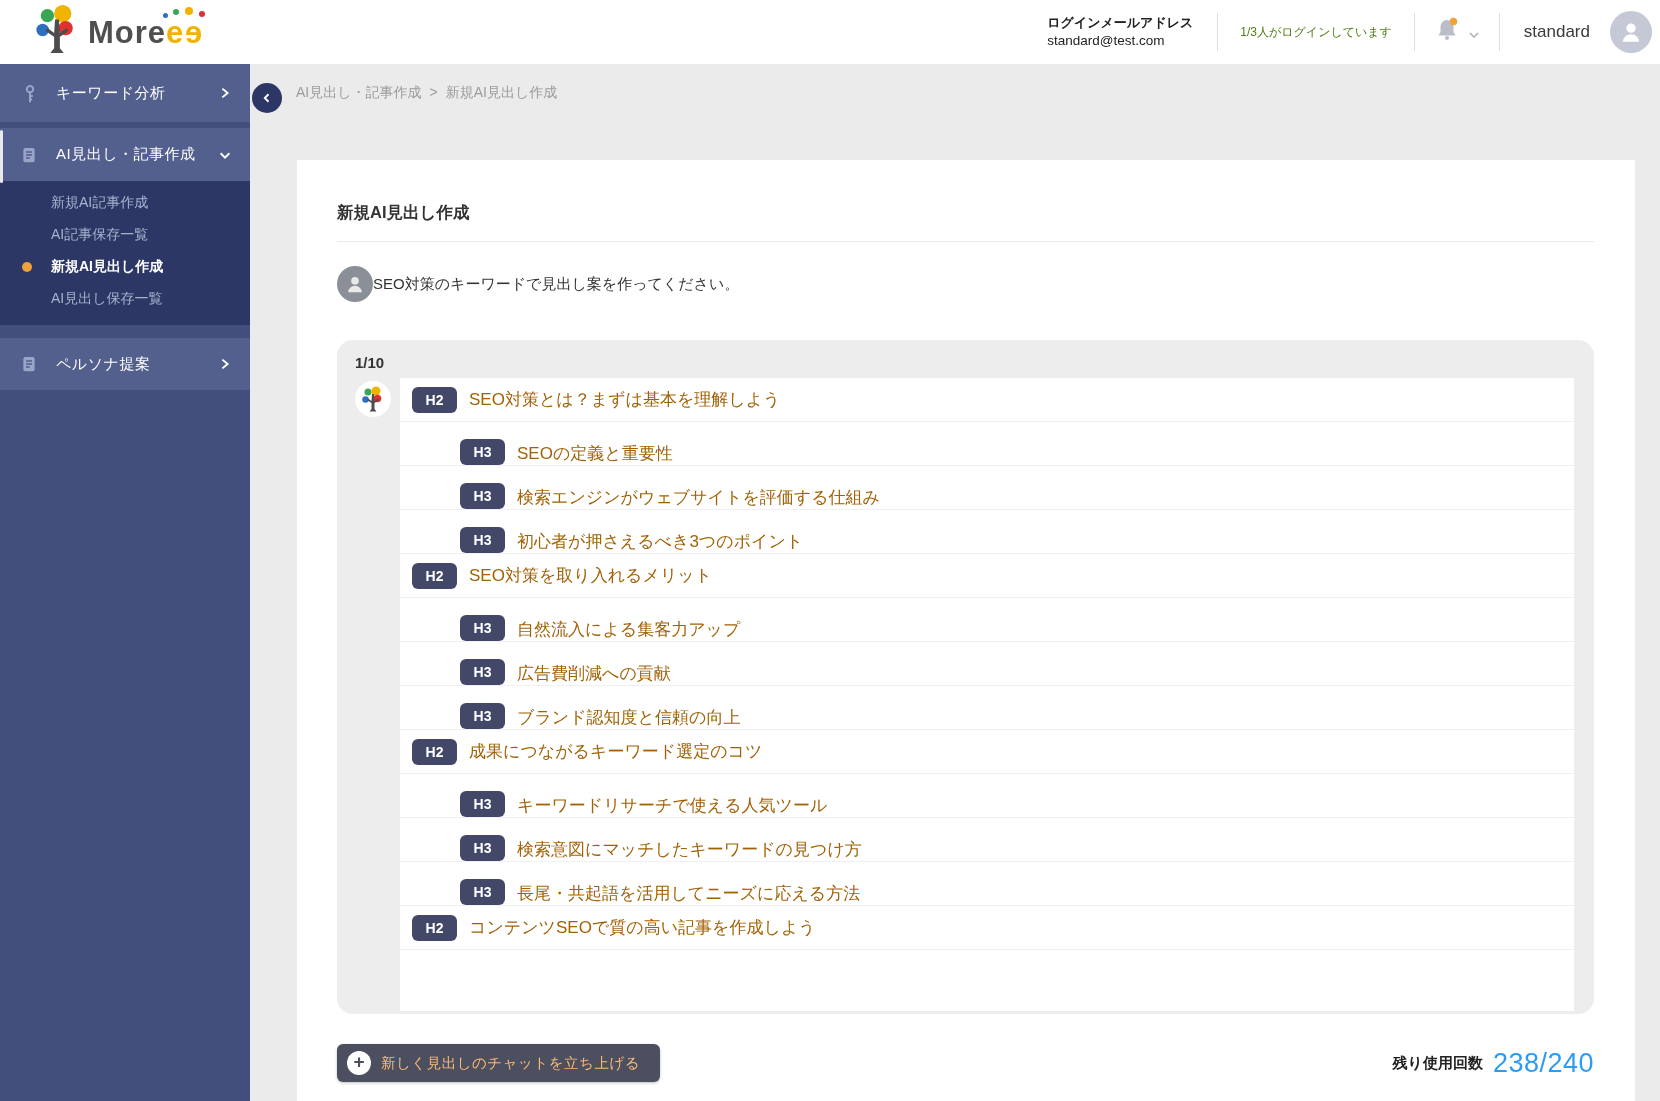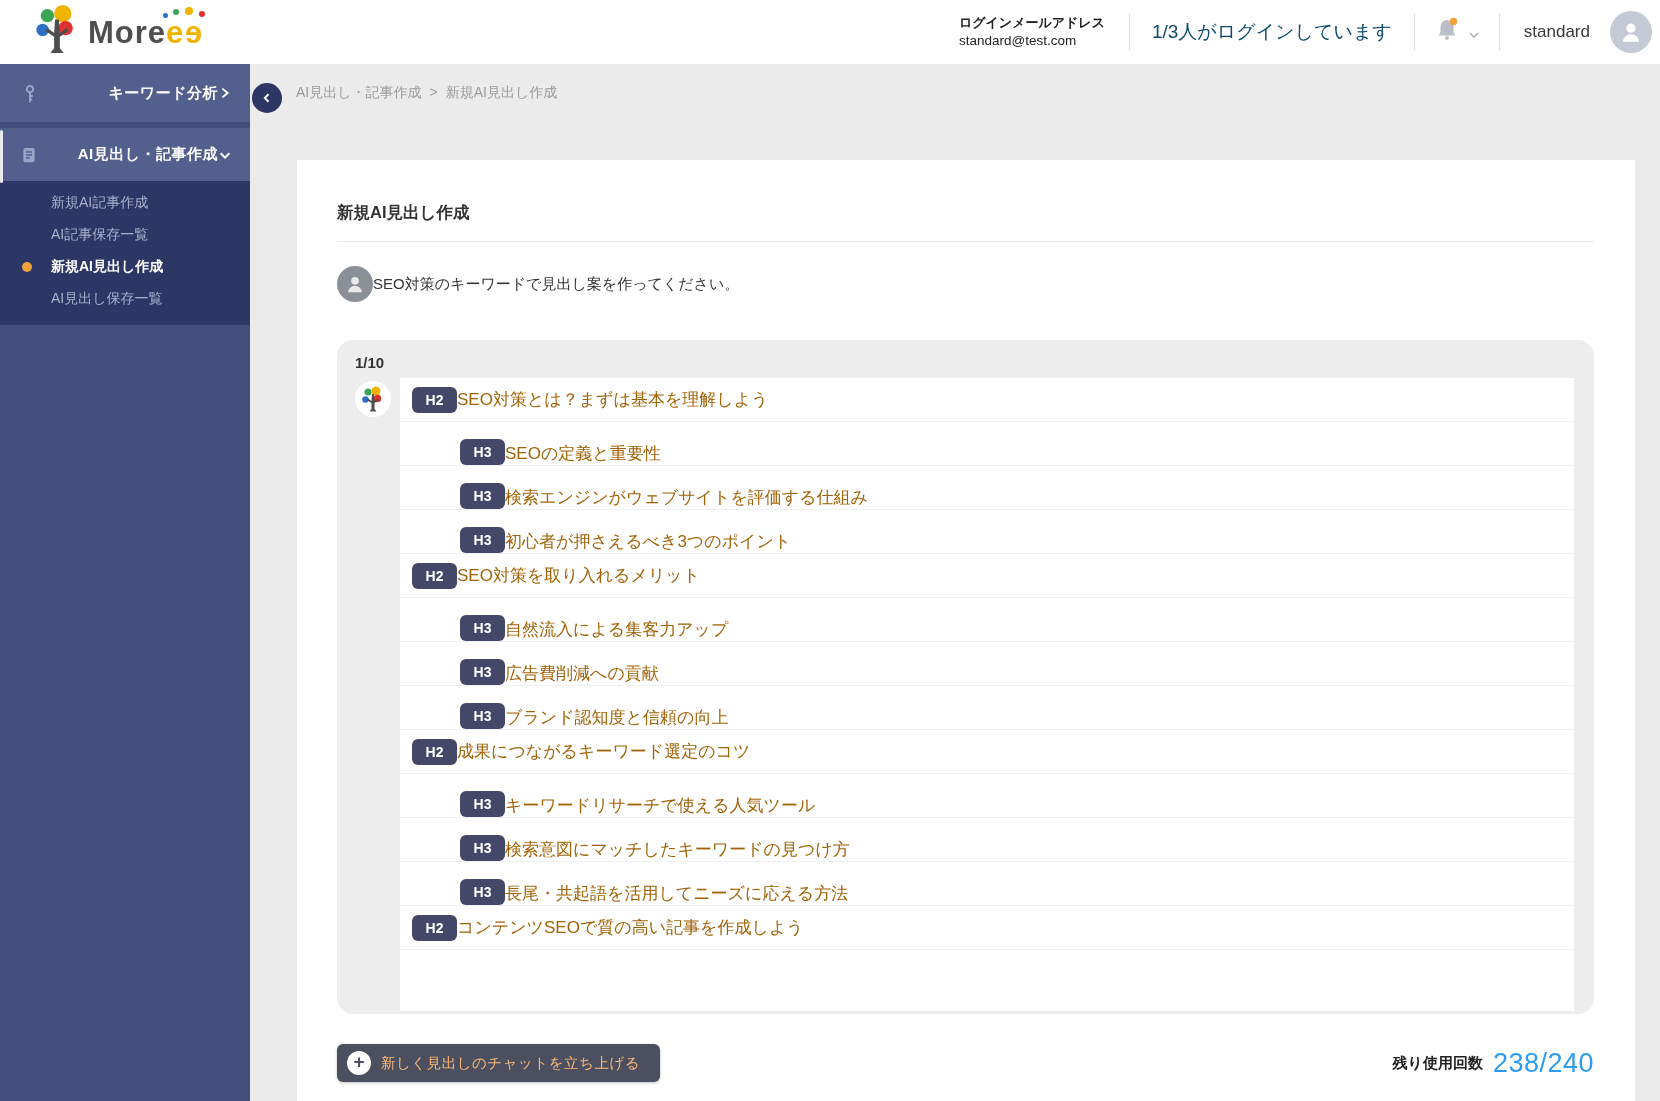--- a/index.html
+++ b/index.html
@@ -13,34 +13,34 @@
   .wordmark { position:relative; font-size:31px; font-weight:bold; color:#4f4f4f; letter-spacing:1px; line-height:1; }
   .wordmark .accent { color:#f0b400; }
   .wordmark .accent2 { color:#f0b400; display:inline-block; transform:scaleX(-1); }
   .logo-dots { position:absolute; top:-9px; right:-6px; width:46px; height:12px; }
   .logo-dots i { position:absolute; border-radius:50%; }
   .hdr-right { margin-left:auto; display:flex; align-items:center; height:64px; }
   .login-block { text-align:left; margin-right:24px;margin-left:36px; }
   .login-label { font-size:13px; font-weight:bold; color:#222; line-height:1.35; }
   .login-email { font-size:13.5px; color:#222; line-height:1.35; }
   .vdiv { width:1px; height:38px; background:#e0e0e0; }
-  .login-count { font-size:19px; color:#0c4a6e; padding:0 22px; }
+  .login-count { font-size:12px; color:#4d7c0f; padding:0 22px; }
   .bell-wrap { display:flex; align-items:center; gap:9px; padding:0 20px; }
   .chev-down-sm { width:11px; height:11px; }
   .username { font-size:17px; color:#3a3a3a; padding:0 20px 0 24px; }
   .avatar-big { width:42px; height:42px; border-radius:50%; background:#c5c9d6; margin-right:8px;
     display:flex; align-items:center; justify-content:center; }
 
   
   .sidebar { position:absolute; top:64px; left:0; width:250px; height:1037px; background:#424e7b; z-index:10; }
   .side-indicator { position:absolute; left:0; top:66px; width:3px; height:53px; background:#e9e9ee; border-radius:2px; }
   .nav-item { height:58px; background:#535f8c; display:flex; align-items:center; padding:0 18px 0 20px;
     color:#fff; cursor:pointer; }
   .nav-item .nav-icon { width:20px; height:20px; margin-right:16px; flex:0 0 auto; }
-  .nav-label { font-size:15px; font-weight:700; letter-spacing:0.5px; flex:1;text-align:right; }
+  .nav-label { font-size:15px; font-weight:400; letter-spacing:0.5px; flex:1; }
   .nav-chev { width:14px; height:14px; }
   .nav-gap { height:6px; }
   .nav-gap-lg { height:13px; }
   .section-head { height:53px; }
   .submenu { background:#2c3766; padding:6px 0 10px 0; }
   .sub-item { height:32px; display:flex; align-items:center; padding-left:51px; position:relative;
     font-size:14px; color:#a9b1cd; cursor:pointer; }
   .sub-item.active { color:#ffffff; font-weight:bold; }
   .sub-dot { position:absolute; left:22px; top:50%; margin-top:-5px; width:10px; height:10px;
     border-radius:50%; background:#efa13b; }
@@ -62,21 +62,21 @@
   .msg-text { font-size:15px; color:#333; }
 
   .graybox { margin-top:38px; background:#ededed; border-radius:16px; height:674px;
     padding:14px 20px 0 18px; overflow:hidden; }
   .pagination { font-size:15px; font-weight:bold; color:#333; margin-bottom:7px; }
   .box-body { display:flex; align-items:flex-start; }
   .avatar-bot { width:36px; height:36px; border-radius:50%; background:#ffffff; margin-top:3px; flex:0 0 auto;
     display:flex; align-items:center; justify-content:center; }
   .hlist { flex:1; margin-left:9px; background:#ffffff; }
   .hrow { height:44px; display:flex; align-items:center; border-bottom:1px solid #f0f0f3;
-    padding-left:12px; gap:0; }
+    padding-left:12px; gap:12px; }
   .hrow.h3 { padding-left:60px;align-items:flex-end; }
   .hrow.filler { height:61px; border-bottom:none; }
   .badge { width:45px; height:26px; border-radius:6px; background:#434869; color:#fff;
     font-size:14px; font-weight:bold; display:flex; align-items:center; justify-content:center; flex:0 0 auto; }
   .hrow .htext { font-size:17px; color:#a16207; }
 
   .bottom-row { margin-top:30px; display:flex; align-items:center; justify-content:space-between; }
   .new-chat-btn { display:flex; align-items:center; gap:10px; background:#4b4f60; border:none; cursor:pointer;
     border-radius:6px; padding:7px 20px 7px 10px; height:38px; box-shadow:0 1px 3px rgba(0,0,0,.25); }
   .plus-circle { width:24px; height:24px; border-radius:50%; background:#ffffff; color:#4b4f60;
@@ -183,20 +183,34 @@
     <div class="sub-item">AI記事保存一覧</div>
     <div class="sub-item active">
       <span class="sub-dot"></span>
       <span>新規AI見出し作成</span>
     </div>
     <div class="sub-item">AI見出し保存一覧</div>
   </div>
 
   <div class="nav-gap-lg"></div>
 
+  <div class="nav-item" style="height:52px;">
+    <span class="nav-icon">
+      <svg width="18" height="20" viewBox="0 0 24 24">
+        <rect x="4.5" y="2.5" width="15" height="19" rx="2.5" fill="#9aa4c8"></rect>
+        <path d="M8 8 h8 M8 12 h8 M8 16 h5" stroke="#535f8c" stroke-width="1.8"></path>
+      </svg>
+    </span>
+    <span class="nav-label">ペルソナ提案</span>
+    <span class="nav-chev">
+      <svg width="14" height="14" viewBox="0 0 16 16">
+          <path d="M5 3 l6 5 -6 5" stroke="#fff" stroke-width="2.2" fill="none"></path>
+        </svg>
+    </span>
+  </div>
 </div>
 
 <button class="collapse-btn">
   <svg width="12" height="12" viewBox="0 0 16 16">
       <path d="M10 3 l-5 5 5 5" stroke="#fff" stroke-width="2.4" fill="none"></path>
     </svg>
 </button>
 
 <div class="main">
   <div class="breadcrumb">

